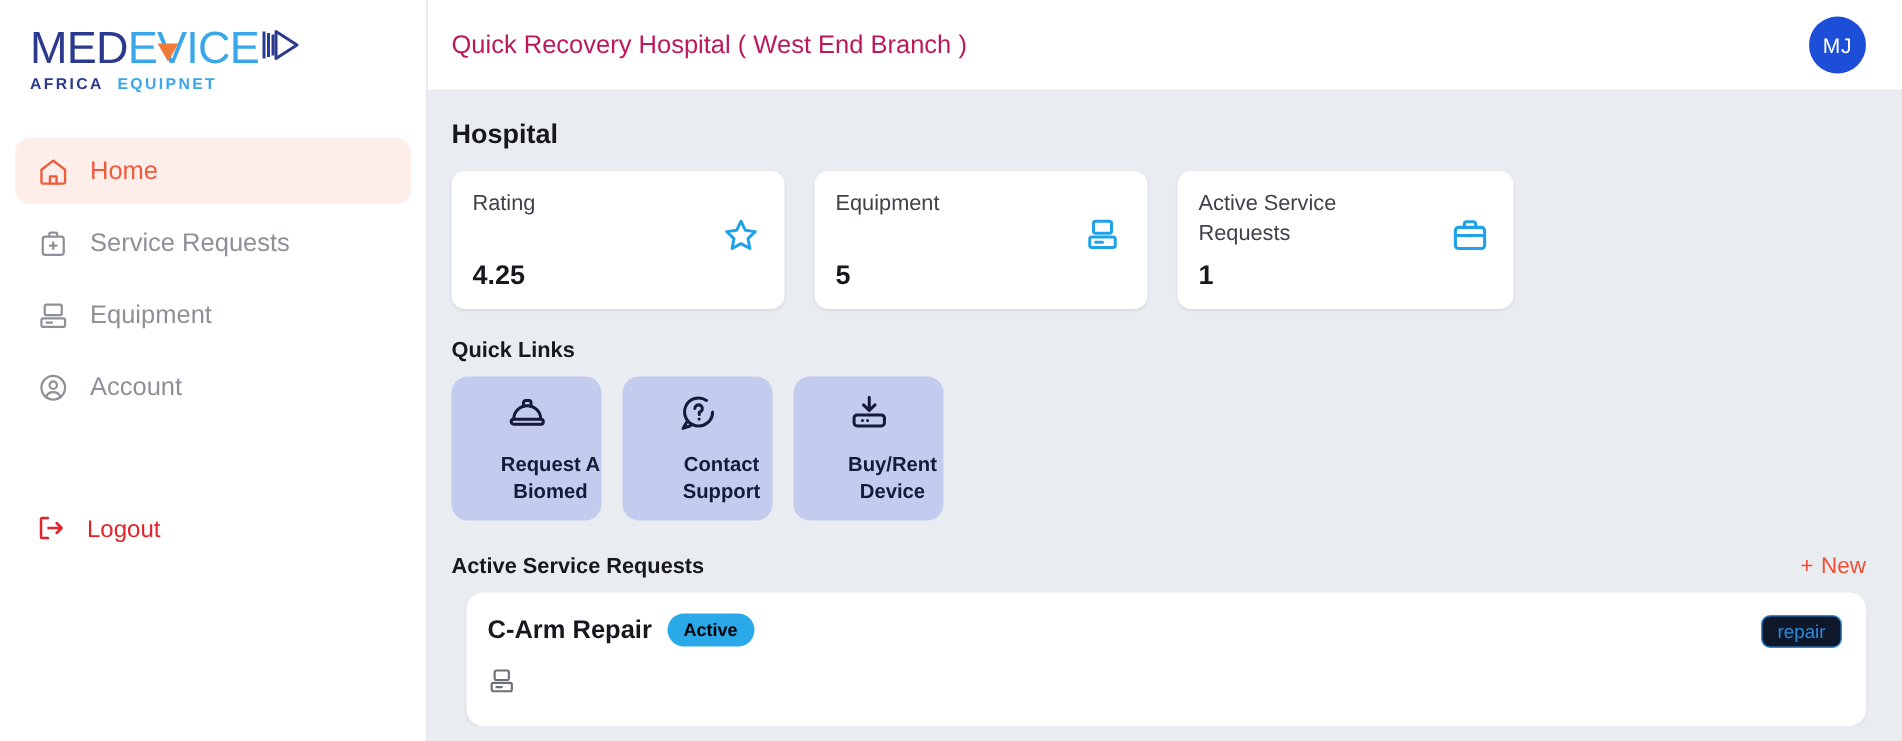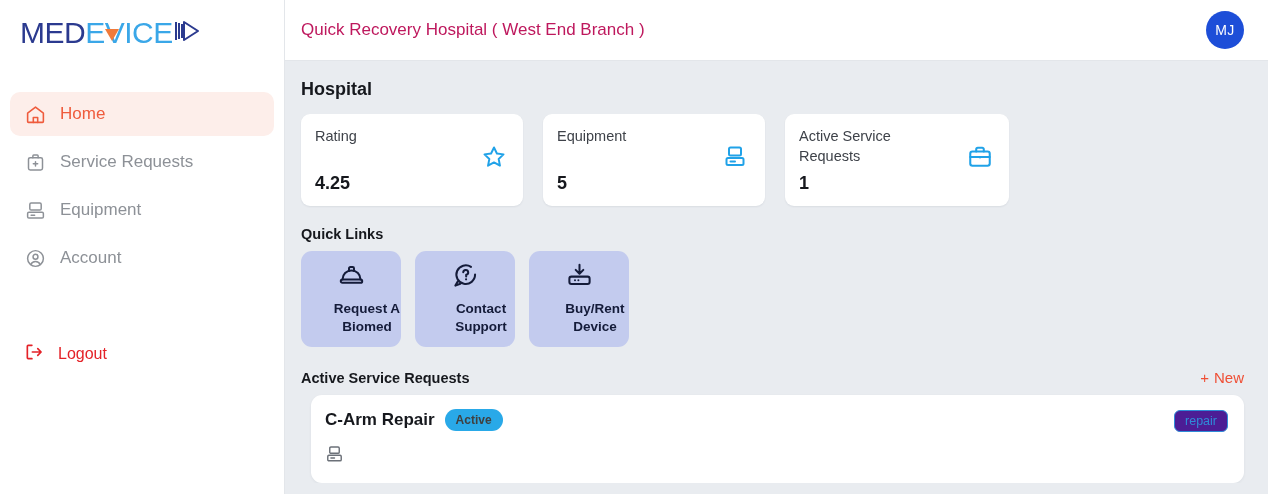--- a/index.html
+++ b/index.html
@@ -235,36 +235,36 @@
     border-radius: 11px;
     margin: 0 8px 0 10px;
     padding: 14px 16px 16px 14px;
     position: relative;
     box-shadow: 0 1px 3px rgba(20,30,50,0.06);
   }
   .req-row1 { display: flex; align-items: center; gap: 10px; }
   .req-name { font-size: 17px; font-weight: 700; color: #16181d; }
   .badge {
     background: #29a9e8;
-    color: #404040;
+    color: #000000;
     font-size: 12px;
     font-weight: 700;
     padding: 4px 11px;
     border-radius: 11px;
   }
   .tag {
     position: absolute;
     right: 16px;
     top: 15px;
     border: 1px solid #2f8bd8;
     color: #2f8bd8;
     font-size: 12.5px;
     padding: 3px 10px;
     border-radius: 6px;
-    background: #4c1d95;
+    background: #0f172a;
     cursor: pointer;
   }
   .req-row2 {
     display: flex;
     align-items: center;
     gap: 9px;
     margin-top: 14px;
     color: #5b6068;
     font-size: 15px;
   }
@@ -282,20 +282,24 @@
         <span class="logo-evice">
           <span>EVICE</span>
           <span class="logo-tri"></span>
         </span>
         <span class="logo-arrow">
           <svg width="26" height="24" viewBox="0 0 26 24">
             <path d="M2 3 L2 21 M5 4 L5 20 M8 5 L8 19" stroke="#2b3a8f" stroke-width="2" fill="none"></path>
             <path d="M10 3 L24 12 L10 21 Z" fill="none" stroke="#2b3a8f" stroke-width="2" stroke-linejoin="round"></path>
           </svg>
         </span>
+      </div>
+      <div class="logo-sub">
+        <span class="a">AFRICA</span>
+        <span class="b">EQUIPNET</span>
       </div>
     </div>
 
     <nav class="nav">
 
       <div class="nav-item active">
         <span class="ic">
           <svg width="21" height="21" viewBox="0 0 24 24" fill="none" stroke="#ef5b3c" stroke-width="1.8" stroke-linecap="round" stroke-linejoin="round">
             <path d="M3 10.5 L12 3.5 L21 10.5 V20 a1 1 0 0 1 -1 1 H4 a1 1 0 0 1 -1 -1 Z"></path>
             <path d="M9.5 21 v-5.5 h5 V21"></path>

